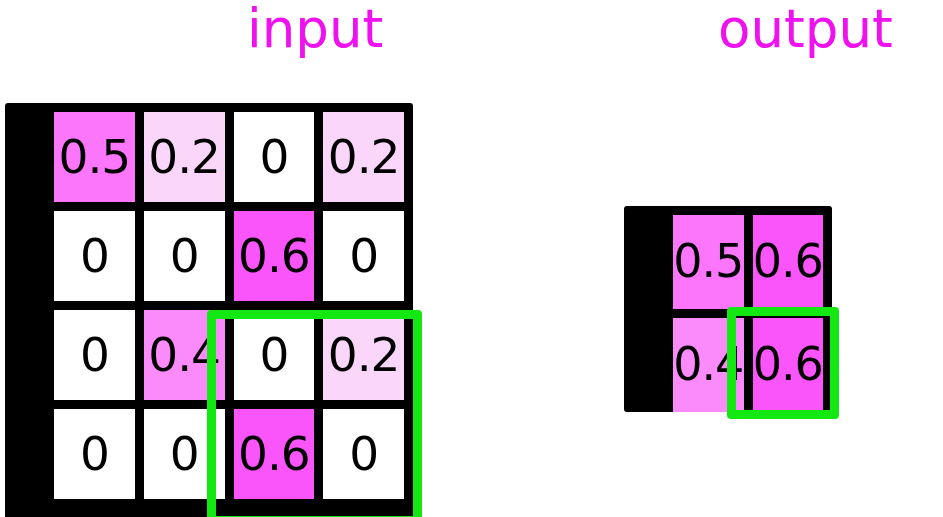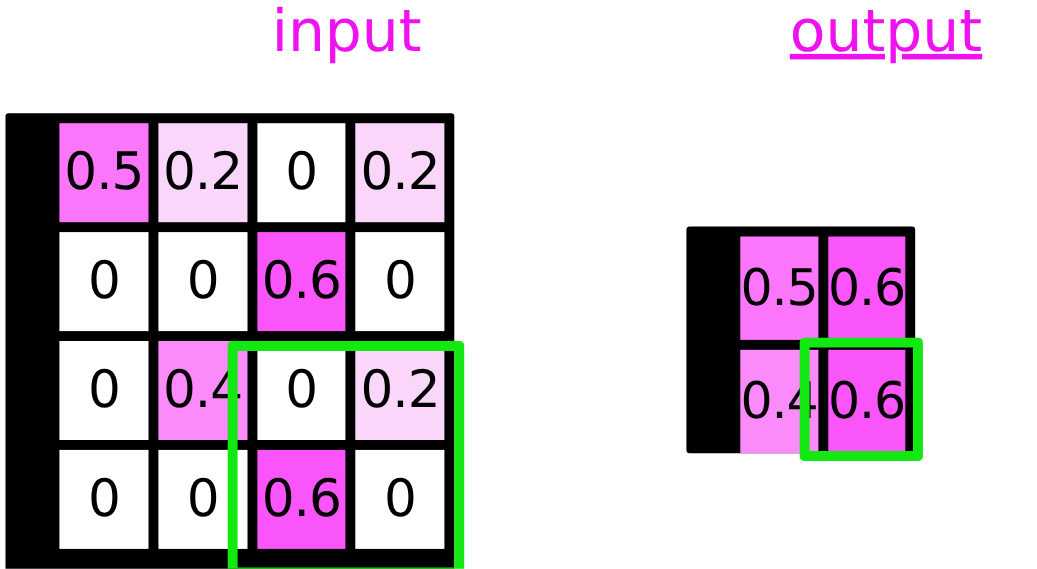--- a/index.html
+++ b/index.html
@@ -102,21 +102,21 @@
     top: 307px;
     width: 112px;
     height: 112px;
   }
 </style>
 </head>
 <body>
 
 <div class="panel-label" id="label-input" style="color: rgb(240, 17, 240);">input</div>
 
-<div class="panel-label" id="label-output" style="color: rgb(240, 17, 240); text-decoration: underline;">output</div>
+<div class="panel-label" id="label-output" style="color: rgb(240, 17, 240);">output</div>
 
 <div class="matrix" id="input-matrix" style="background: rgb(0, 0, 0);">
 
   <div class="mrow">
     <div class="cell sz" style="background: rgb(251, 118, 251);">
       <span>0.5</span>
     </div>
     <div class="cell sz" style="background: rgb(251, 214, 251);">
       <span>0.2</span>
     </div>

